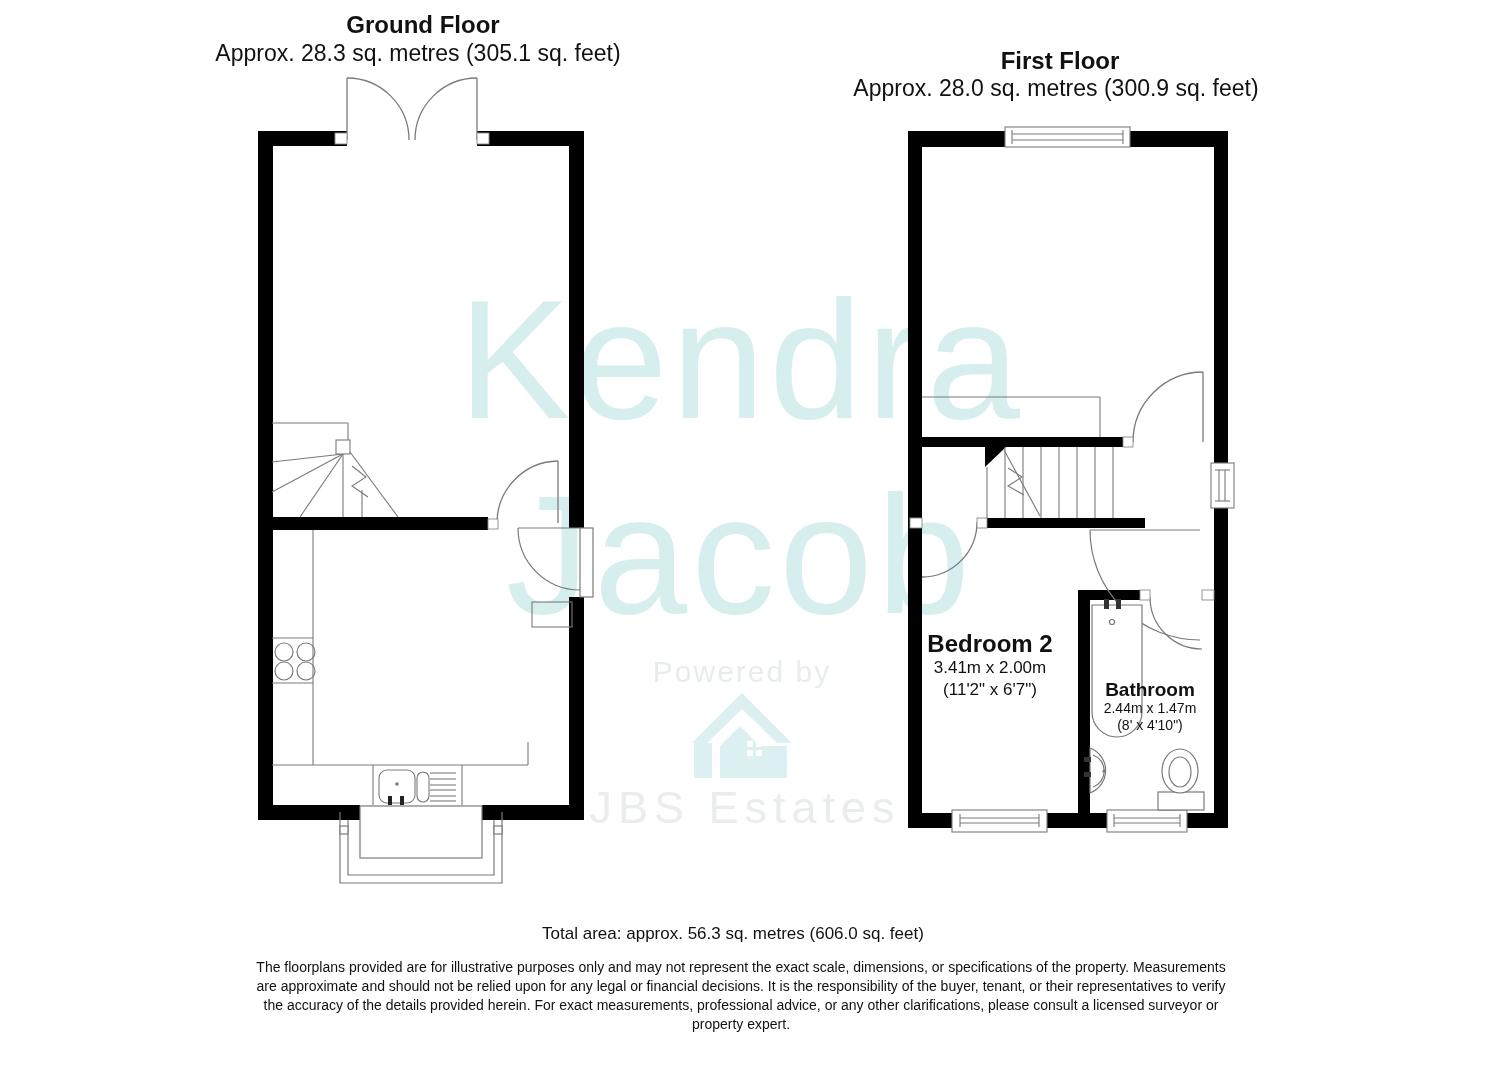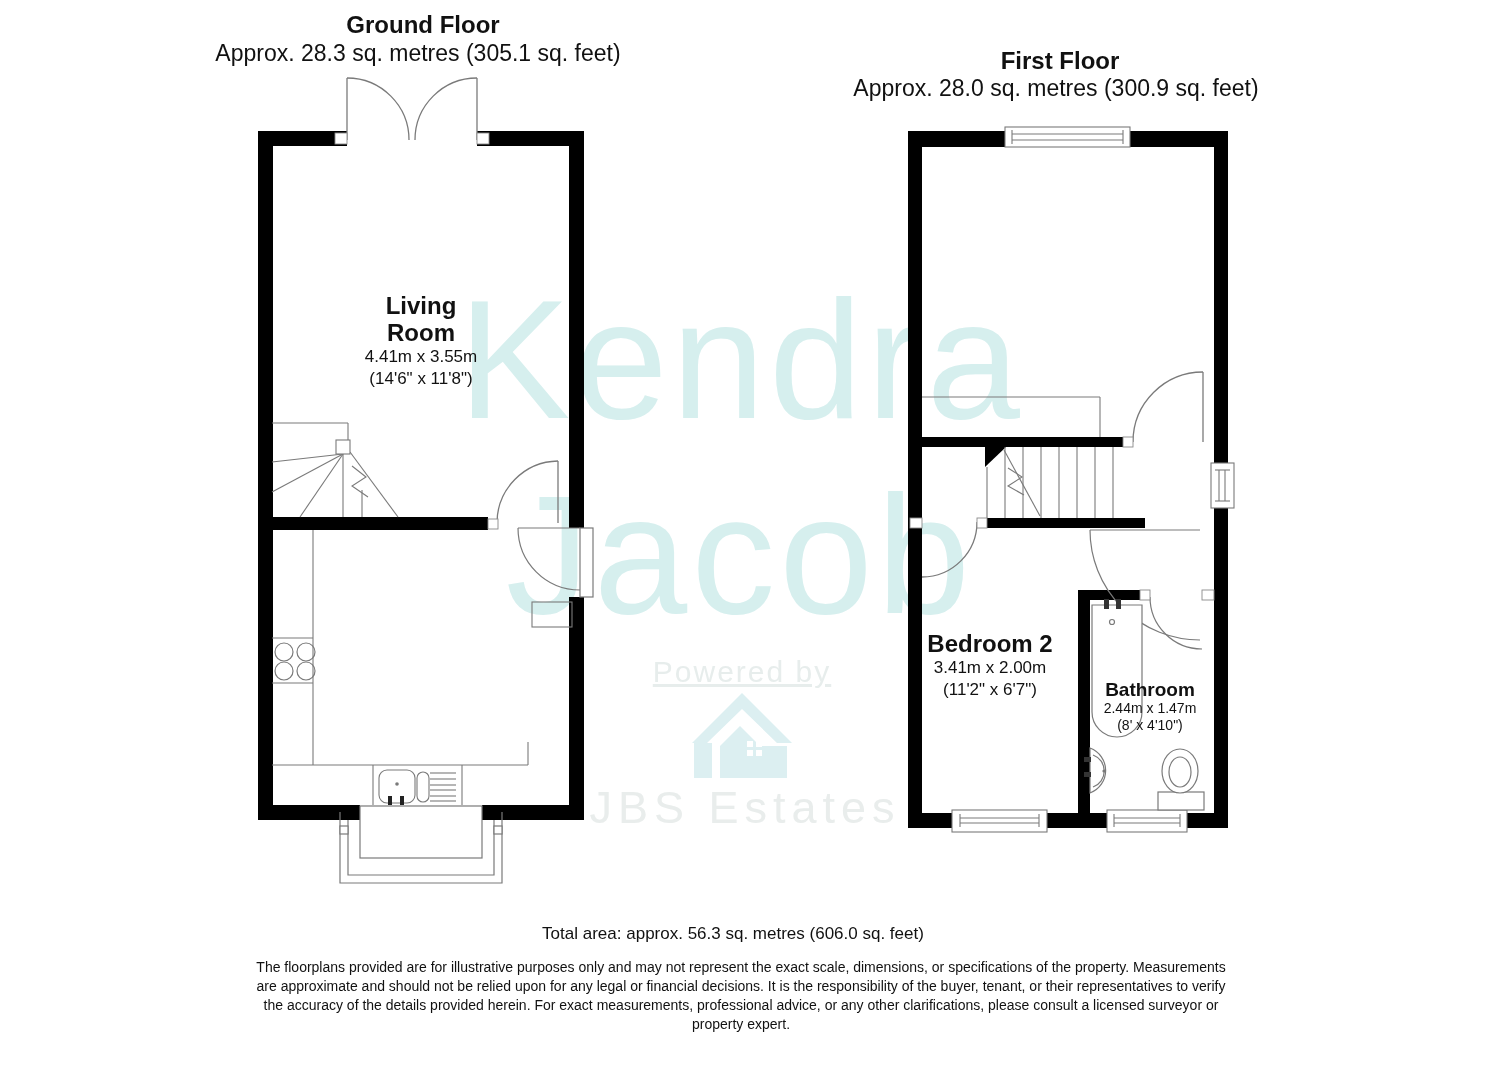--- a/index.html
+++ b/index.html
@@ -24,21 +24,21 @@
   svg{position:absolute;top:0;left:0;}
 </style>
 </head>
 <body>
 
 <div class="stage">
 
   <div>
     <div class="abs ctr wm-big" style="left:741px;top:360px;">Kendra</div>
     <div class="abs ctr wm-big" style="left:740px;top:555px;">Jacob</div>
-    <div class="abs ctr wm-powered" style="left:742px;top:672px;text-decoration:underline;">Powered by</div>
+    <div class="abs ctr wm-powered" style="left:742px;top:672px;">Powered by</div>
     <svg width="1485" height="1080">
       <g fill="#dceff1" stroke="none">
         <path d="M692,743 L742,693 L792,743 L777,743 L742,709 L707,743 Z"></path>
         <rect x="694" y="743" width="18" height="35"></rect>
         <path d="M720,778 L720,746 L740,726 L760,746 L787,746 L787,778 Z"></path>
       </g>
       <g fill="#ffffff" stroke="none">
         <rect x="747" y="741" width="6" height="6"></rect>
         <rect x="756" y="741" width="6" height="6"></rect>
         <rect x="747" y="750" width="6" height="6"></rect>
@@ -248,26 +248,20 @@
       </g>
     </g>
   </svg>
 
   <div class="abs ctr floor-title" style="left:423px;top:25px;">Ground Floor</div>
   <div class="abs ctr floor-sub" style="left:418px;top:53px;">Approx. 28.3 sq. metres (305.1 sq. feet)</div>
 
   <div class="abs ctr floor-title" style="left:1060px;top:61px;">First Floor</div>
   <div class="abs ctr floor-sub" style="left:1056px;top:88px;">Approx. 28.0 sq. metres (300.9 sq. feet)</div>
 
-  <div class="abs ctr" style="left:421px;top:341px;">
-    <div class="room-name">Living
-Room</div>
-    <div class="room-dims">4.41m x 3.55m</div>
-    <div class="room-dims">(14'6" x 11'8")</div>
-  </div>
 
 
 
   <div class="abs ctr" style="left:990px;top:665px;">
     <div class="room-name">Bedroom 2</div>
     <div class="room-dims">3.41m x 2.00m</div>
     <div class="room-dims">(11'2" x 6'7")</div>
   </div>
 
   <div class="abs ctr" style="left:1150px;top:706px;">

